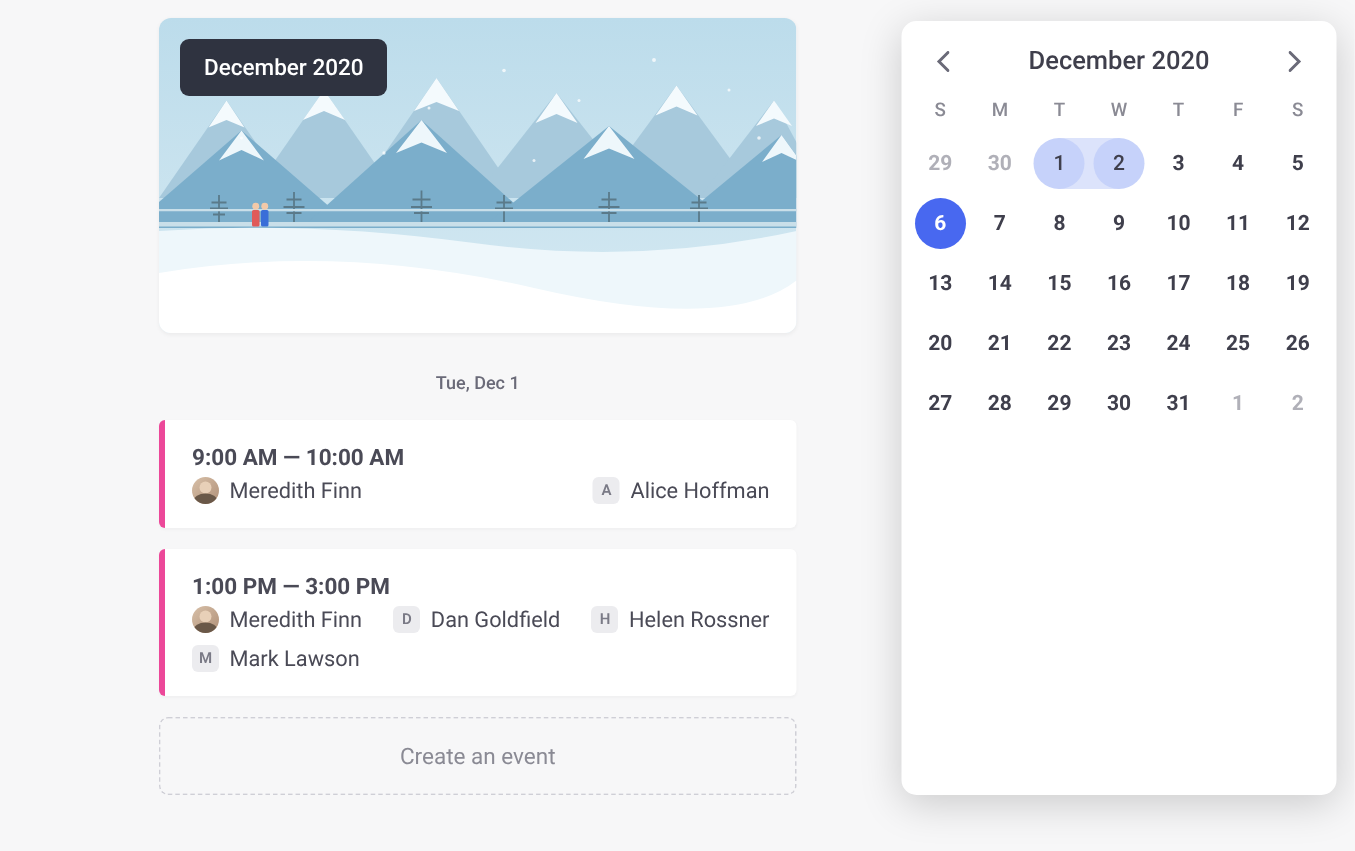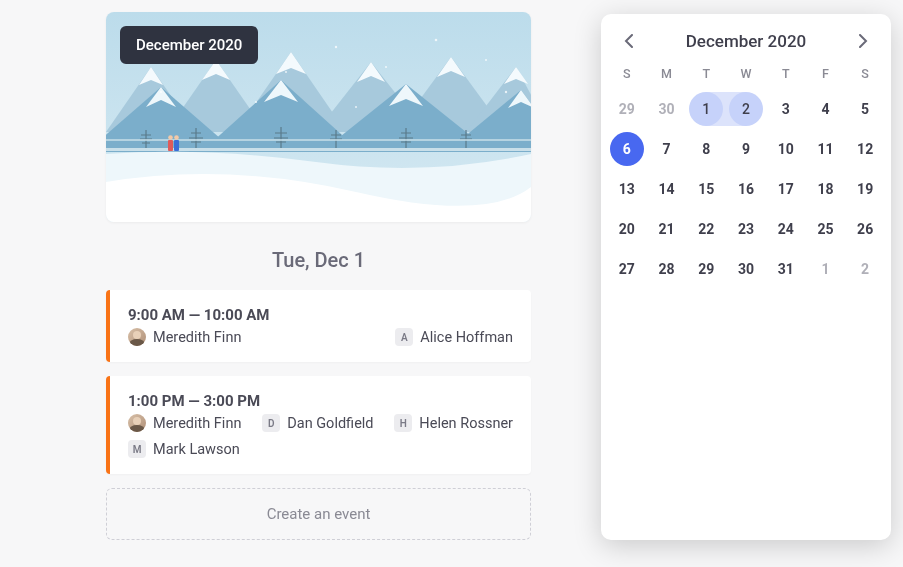--- a/index.html
+++ b/index.html
@@ -38,27 +38,27 @@
       padding: 10px 16px;
       border-radius: 6px;
       font-size: 15px;
       font-weight: 500;
       z-index: 20;
     }
     .hero svg { display: block; width: 100%; height: 100%; }
     .date-heading {
       text-align: center;
       color: #6a6a78;
-      font-size: 20px;
+      font-size: 12px;
       margin: 26px 0 18px;
       font-weight: 500;
     }
     .event-card {
       background: #fff;
-      border-left: 4px solid #f97316;
+      border-left: 4px solid #ec4899;
       border-radius: 4px;
       padding: 16px 18px;
       margin-bottom: 14px;
       box-shadow: 0 1px 2px rgba(0,0,0,0.03);
     }
     .event-time {
       font-weight: 700;
       font-size: 15px;
       color: #4a4a56;
       margin-bottom: 4px;

